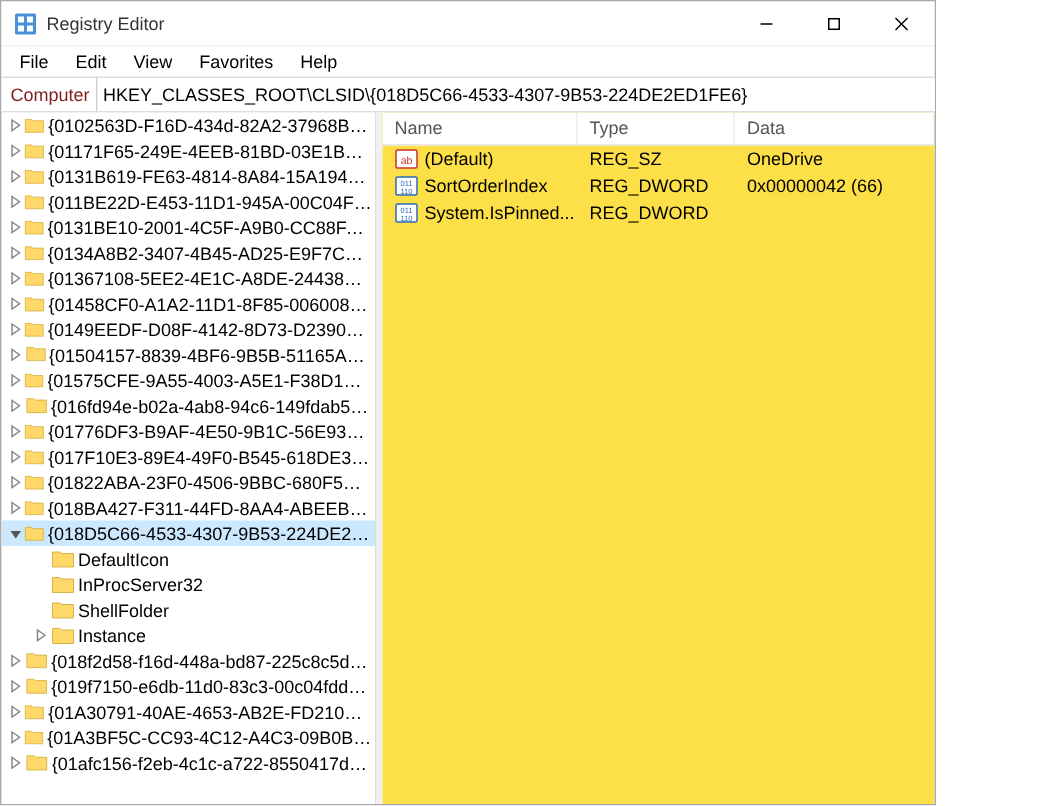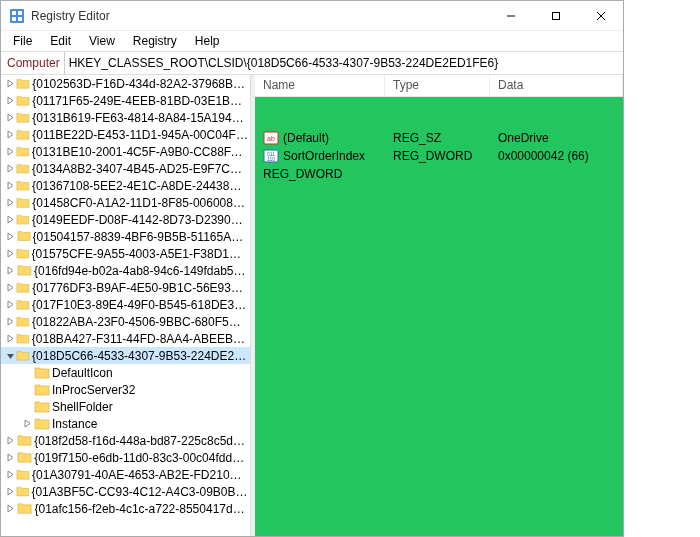--- a/index.html
+++ b/index.html
@@ -90,22 +90,21 @@
   .splitter {
     width: 4px;
     cursor: ew-resize;
     background: #f0f0f0;
   }
   .list-pane {
     flex: 1;
     display: flex;
     flex-direction: column;
     overflow: hidden;
-    background: #22c55e;
-    gap: 32px;
+    background: #fde047;
   }
 
   
   .tree-item {
     display: flex; align-items: center;
     height: 17px;
     padding: 0 2px 0 4px;
     white-space: nowrap;
     font-size: 12px;
   }
@@ -204,21 +203,21 @@
             <line x1="9" y1="1" x2="1" y2="9" stroke="#000" stroke-width="1"></line>
           </svg>
       </div>
     </div>
   </div>
 
   <div class="menubar" id="menubar">
       <div class="menu-item">File</div>
       <div class="menu-item">Edit</div>
       <div class="menu-item">View</div>
-      <div class="menu-item">Registry</div>
+      <div class="menu-item">Favorites</div>
       <div class="menu-item">Help</div>
     </div>
 
   <div class="addressbar">
     <span class="addr-label">Computer</span>
     <input class="addr-input" type="text" value="HKEY_CLASSES_ROOT\CLSID\{018D5C66-4533-4307-9B53-224DE2ED1FE6}" style="">
   </div>
 
   <div class="body">
     <div class="tree-pane" id="tree-pane">
@@ -581,19 +580,29 @@
                   <text x="8" y="8" font-size="5" text-anchor="middle" fill="#2a6bb5" font-family="sans-serif">011</text>
                   <text x="8" y="13" font-size="5" text-anchor="middle" fill="#2a6bb5" font-family="sans-serif">110</text>
                 </svg>
               </span>
               <span>SortOrderIndex</span>
             </div>
             <div class="cell col-type">REG_DWORD</div>
             <div class="cell col-data">0x00000042 (66)</div>
           </div>
           <div class="row">
+            <div class="cell name col-name">
+              <span class="vicon">
+                <svg viewBox="0 0 16 16">
+                  <rect x="1" y="2" width="14" height="12" rx="1" fill="#fff" stroke="#2a6bb5" stroke-width="1"></rect>
+                  <text x="8" y="8" font-size="5" text-anchor="middle" fill="#2a6bb5" font-family="sans-serif">011</text>
+                  <text x="8" y="13" font-size="5" text-anchor="middle" fill="#2a6bb5" font-family="sans-serif">110</text>
+                </svg>
+              </span>
+              <span>System.IsPinned...</span>
+            </div>
             <div class="cell col-type">REG_DWORD</div>
           </div>
         </div>
     </div>
   </div>
 
 </div>
 
 </body></html>

